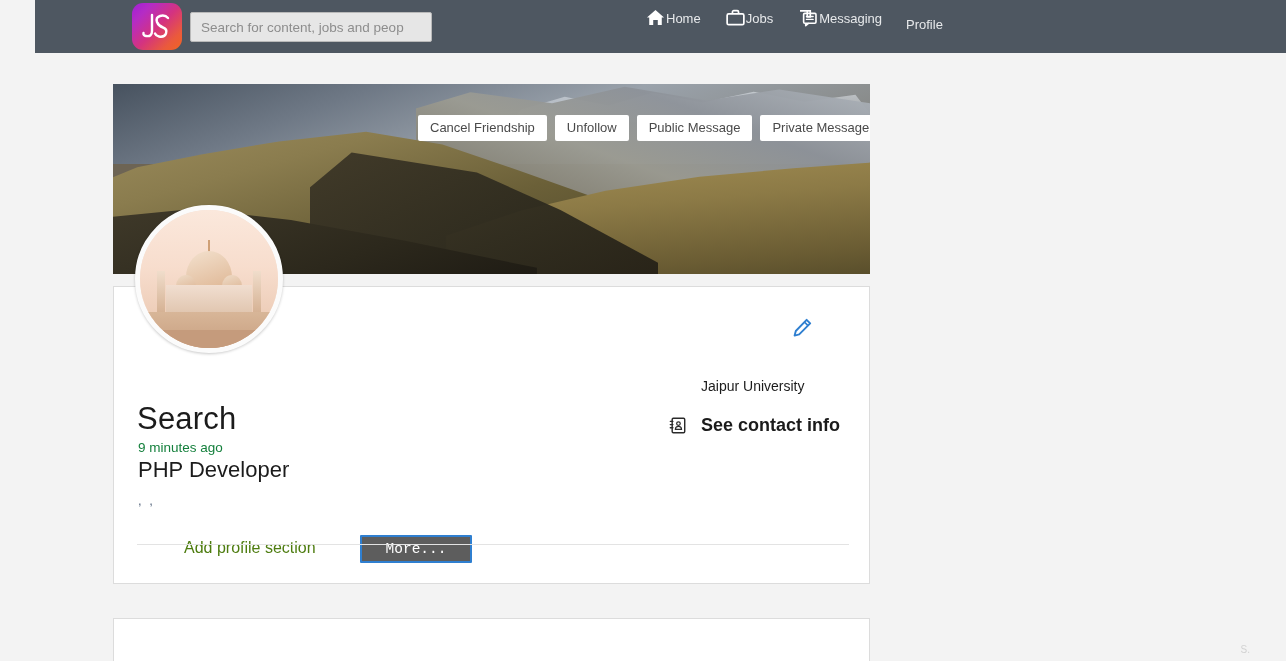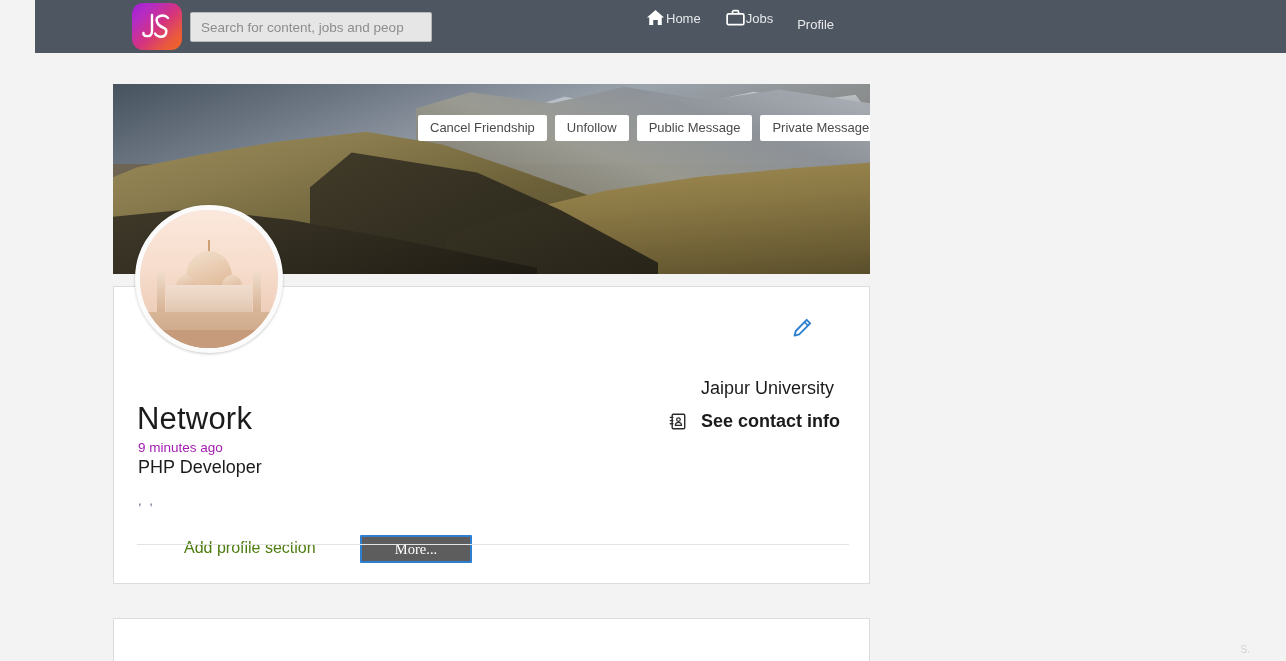--- a/index.html
+++ b/index.html
@@ -170,44 +170,44 @@
     background: #fff;
     border: 1px solid #dcdcdc;
   }
   .edit-icon { position: absolute; right: 56px; top: 30px; cursor: pointer; }
 
   .name {
     position: absolute; left: 23px; top: 114px;
     font-size: 31px; color: #1b1b1b; font-weight: 400;
     letter-spacing: .2px;
   }
-  .timeago { position: absolute; left: 24px; top: 153px; font-size: 13.5px; color: #a21caf; }
-  .headline { position: absolute; left: 24px; top: 170px; font-size: 18px; color: #1b1b1b; }
+  .timeago { position: absolute; left: 24px; top: 153px; font-size: 13.5px; color: #15803d; }
+  .headline { position: absolute; left: 24px; top: 170px; font-size: 22px; color: #1b1b1b; }
   .locline  { position: absolute; left: 24px; top: 206px; font-size: 13px; color: #5a6a80; letter-spacing: 2px; }
 
   .infocol { position: absolute; left: 550px; top: 91px; width: 210px; }
-  .infocol .uni { font-size: 18px; color: #1b1b1b; margin-left: 37px; margin-bottom: 12px; }
+  .infocol .uni { font-size: 14px; color: #1b1b1b; margin-left: 37px; margin-bottom: 21px; }
   .inforow { display: flex; align-items: center; gap: 11px; margin-bottom: 10px; cursor: pointer; }
   .inforow .ico { width: 26px; display:flex; justify-content:center; }
   .inforow .txt { font-size: 18px; color: #1b1b1b; font-weight: 600; }
 
   .addrow { position: absolute; left: 0; top: 248px; width: 757px; }
   .addlink {
     position: absolute; left: 70px; top: 4px;
     font-size: 16px; color: #4d7c0f; cursor: pointer;
   }
   .morebtn {
     position: absolute; left: 246px; top: 0;
     width: 112px; height: 28px;
     background: #5d5d5d;
     color: #fff;
     border: 2px solid #2f7fd0;
     border-radius: 1px;
     font-size: 14.5px;
-    font-family: Liberation Serif, serif;
+    font-family: Liberation Mono, monospace;
     cursor: pointer;
   }
   .divider {
     position: absolute; left: 23px; top: 257px;
     width: 712px; height: 1px; background: #e3e3e3;
   }
 
   .card2 {
     position: absolute; left: 113px; top: 565px;
     width: 757px; height: 100px;
@@ -250,20 +250,31 @@
     <div class="navitem">
       <span class="ico">
         <svg width="21" height="19" viewBox="0 0 22 20" aria-hidden="true">
           <rect x="2.2" y="6.2" width="17.6" height="11.4" rx="1.6" fill="none" stroke="#fff" stroke-width="1.8"></rect>
           <path d="M7.8 6 L7.8 4.2 C7.8 3.3 8.4 2.8 9.2 2.8 L12.8 2.8 C13.6 2.8 14.2 3.3 14.2 4.2 L14.2 6" fill="none" stroke="#fff" stroke-width="1.8"></path>
         </svg>
       </span>
       <span class="lbl">Jobs</span>
     </div>
 
+    <div class="navitem">
+      <span class="ico">
+        <svg width="22" height="19" viewBox="0 0 22 20" aria-hidden="true">
+          <path d="M2.6 3 L13.4 3 L13.4 9.4 L10.2 9.4 L10.2 3" fill="none" stroke="#fff" stroke-width="1.7"></path>
+          <rect x="6.4" y="5.6" width="13" height="10.4" rx="1.2" fill="none" stroke="#fff" stroke-width="1.7"></rect>
+          <path d="M8.6 16 L8.6 18.6 L11.8 16" fill="none" stroke="#fff" stroke-width="1.7" stroke-linejoin="round"></path>
+          <path d="M9.4 9 L16.4 9 M9.4 12 L16.4 12" stroke="#fff" stroke-width="1.5" stroke-linecap="round"></path>
+        </svg>
+      </span>
+      <span class="lbl">Messaging</span>
+    </div>
 
 
     <div class="navitem no-icon">
       <span class="lbl">Profile</span>
     </div>
 
   </div>
 </div>
 
 <div class="content">
@@ -302,21 +313,21 @@
 
   <div class="card">
 
     <span class="edit-icon">
       <svg width="22" height="22" viewBox="0 0 22 22" aria-hidden="true">
         <path d="M15.6 2.8 L19.2 6.4 L8.2 17.4 L3.6 18.6 L4.8 14 Z" fill="none" stroke="#2f7fd0" stroke-width="1.9" stroke-linejoin="round"></path>
         <path d="M13.4 5 L17 8.6" stroke="#2f7fd0" stroke-width="1.7"></path>
       </svg>
     </span>
 
-    <div class="name">Network</div>
+    <div class="name">Search</div>
     <div class="timeago">9 minutes ago</div>
     <div class="headline">PHP Developer</div>
     <div class="locline">, ,</div>
 
     <div class="infocol">
       <div class="uni">Jaipur University</div>
 
       <div class="inforow">
         <span class="ico">
           <svg width="19" height="19" viewBox="0 0 20 20" aria-hidden="true">

